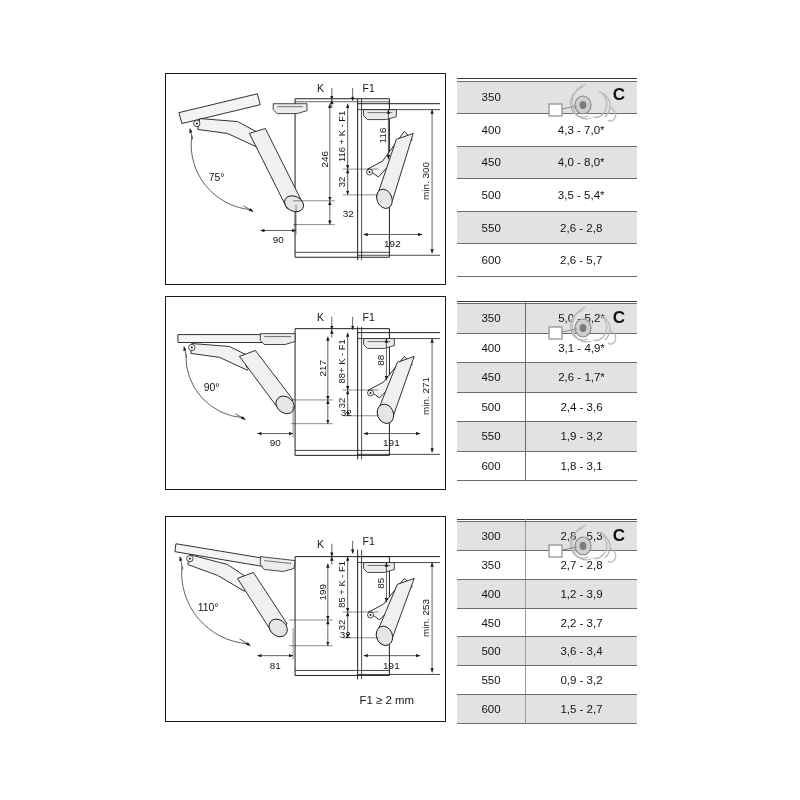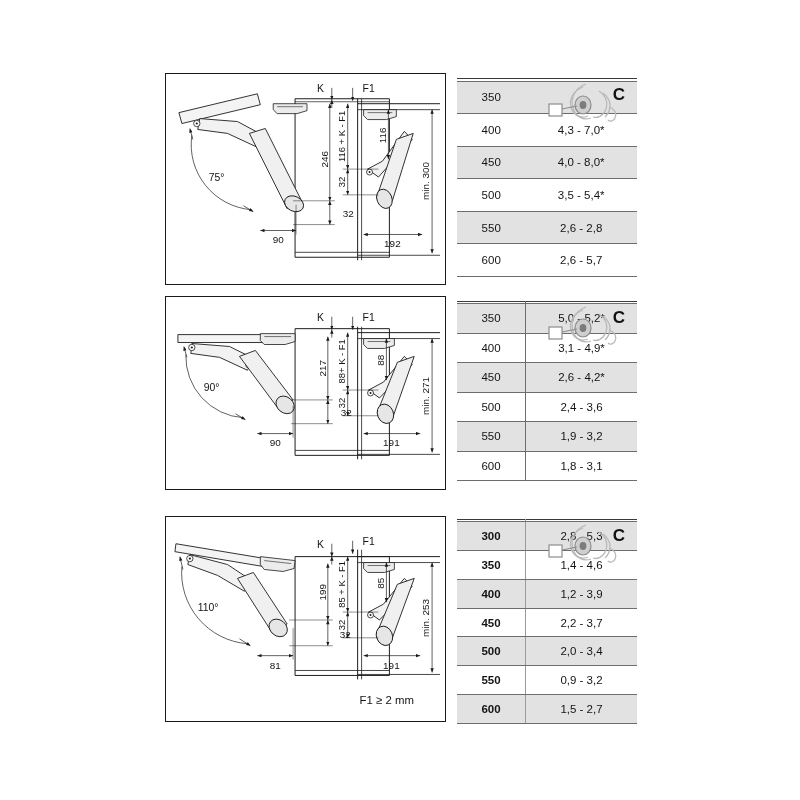--- a/index.html
+++ b/index.html
@@ -44,21 +44,21 @@
     padding:0;
   }
   .ctable tr.hdr td{
     border-top:1.2px solid #3a3a3a;
     border-bottom:1.1px solid #6d6d6d;
     background:#ffffff;
   }
   .ctable tr.alt td{background:#e2e2e2;}
   .ctable td.sizecol{width:38%;}
   .ctable.vdiv td.sizecol{border-right:1.1px solid #6d6d6d;}
-  .ctable.vdiv-light td.sizecol{border-right:1px solid #9a9a9a;font-weight:bold;}
+  .ctable.vdiv-light td.sizecol{border-right:1px solid #9a9a9a;}
   .ctable td.valcol{width:62%;}
 
   .hdrcell{
     position:relative;
     height:100%;
     width:100%;
   }
   .hdr-c{
     position:absolute;
     right:12px;top:6px;
@@ -338,21 +338,21 @@
         <tr class="alt">
           <td class="sizecol">350</td>
           <td class="valcol">5,0 - 5,2*</td>
         </tr>
         <tr>
           <td class="sizecol">400</td>
           <td class="valcol">3,1 - 4,9*</td>
         </tr>
         <tr class="alt">
           <td class="sizecol">450</td>
-          <td class="valcol">2,6 - 4,2*</td>
+          <td class="valcol">2,6 - 1,7*</td>
         </tr>
         <tr>
           <td class="sizecol">500</td>
           <td class="valcol">2,4 - 3,6</td>
         </tr>
         <tr class="alt">
           <td class="sizecol">550</td>
           <td class="valcol">1,9 - 3,2</td>
         </tr>
         <tr>
@@ -464,33 +464,33 @@
               <div class="hdr-c">C</div>
             </div>
           </td>
         </tr>
         <tr class="alt">
           <td class="sizecol">300</td>
           <td class="valcol">2,8 - 5,3</td>
         </tr>
         <tr>
           <td class="sizecol">350</td>
-          <td class="valcol">1,4 - 4,6</td>
+          <td class="valcol">2,7 - 2,8</td>
         </tr>
         <tr class="alt">
           <td class="sizecol">400</td>
           <td class="valcol">1,2 - 3,9</td>
         </tr>
         <tr>
           <td class="sizecol">450</td>
           <td class="valcol">2,2 - 3,7</td>
         </tr>
         <tr class="alt">
           <td class="sizecol">500</td>
-          <td class="valcol">2,0 - 3,4</td>
+          <td class="valcol">3,6 - 3,4</td>
         </tr>
         <tr>
           <td class="sizecol">550</td>
           <td class="valcol">0,9 - 3,2</td>
         </tr>
         <tr class="alt">
           <td class="sizecol">600</td>
           <td class="valcol">1,5 - 2,7</td>
         </tr>
       </tbody>

